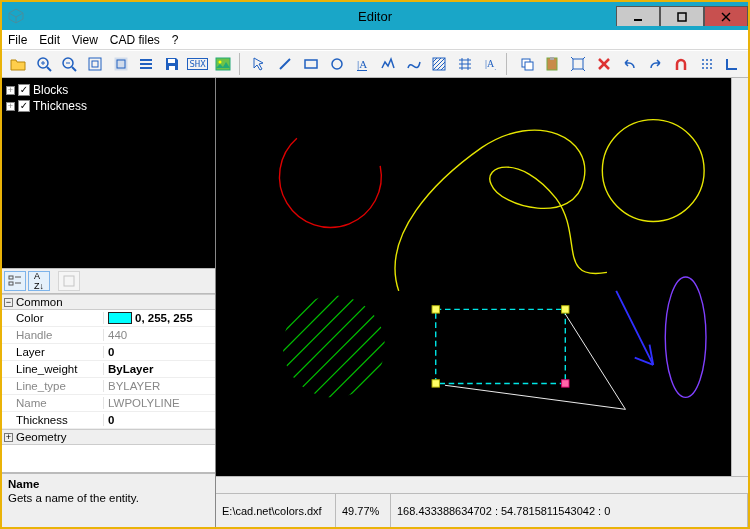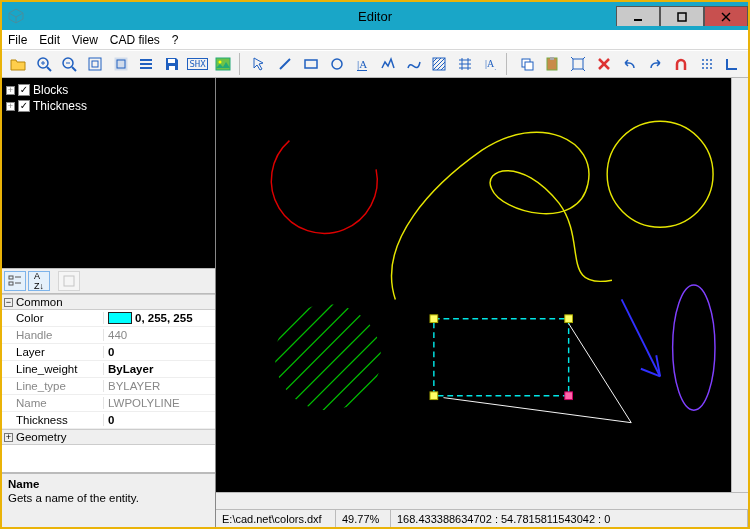--- a/index.html
+++ b/index.html
@@ -31,21 +31,21 @@
   .pg-row { display:flex; border-bottom:1px solid #eee; height:17px; align-items:center; }
   .pg-row.dim { color:#888; }
   .pg-name { width:102px; padding-left:14px; border-right:1px solid #e4e4e4; }
   .pg-val { flex:1; padding-left:4px; font-weight:bold; display:flex; align-items:center; gap:3px; }
   .pg-val.plain { font-weight:normal; }
   .colorswatch { width:24px; height:12px; background:#00ffff; border:1px solid #222; }
   .desc { height:54px; background:#efefef; border-top:1px solid #bbb; padding:4px 6px; font-size:11.5px; }
   .desc .dn { font-weight:bold; margin-bottom:2px; }
   .canvas-wrap { flex:1; display:flex; flex-direction:column; min-width:0; }
   .canvas { flex:1; background:#000; position:relative; overflow:hidden; }
-  .statusbar { height:18px; background:#efefef; border-top:1px solid #bbb; display:flex; font-size:11px; align-items:stretch; }
+  .statusbar { height:34px; background:#efefef; border-top:1px solid #bbb; display:flex; font-size:11px; align-items:stretch; }
   .statusbar .cell { border-right:1px solid #bbb; padding:1px 6px; display:flex; align-items:center; }
   .vscroll { position:absolute; right:0; top:0; bottom:0; width:17px; background:#efefef; border-left:1px solid #bbb; }
   .hscroll-area { height:17px; background:#efefef; border-top:1px solid #bbb; display:flex; }
   svg.ico { width:16px; height:16px; }
 </style>
 </head>
 <body>
 
 <div class="window">
 

